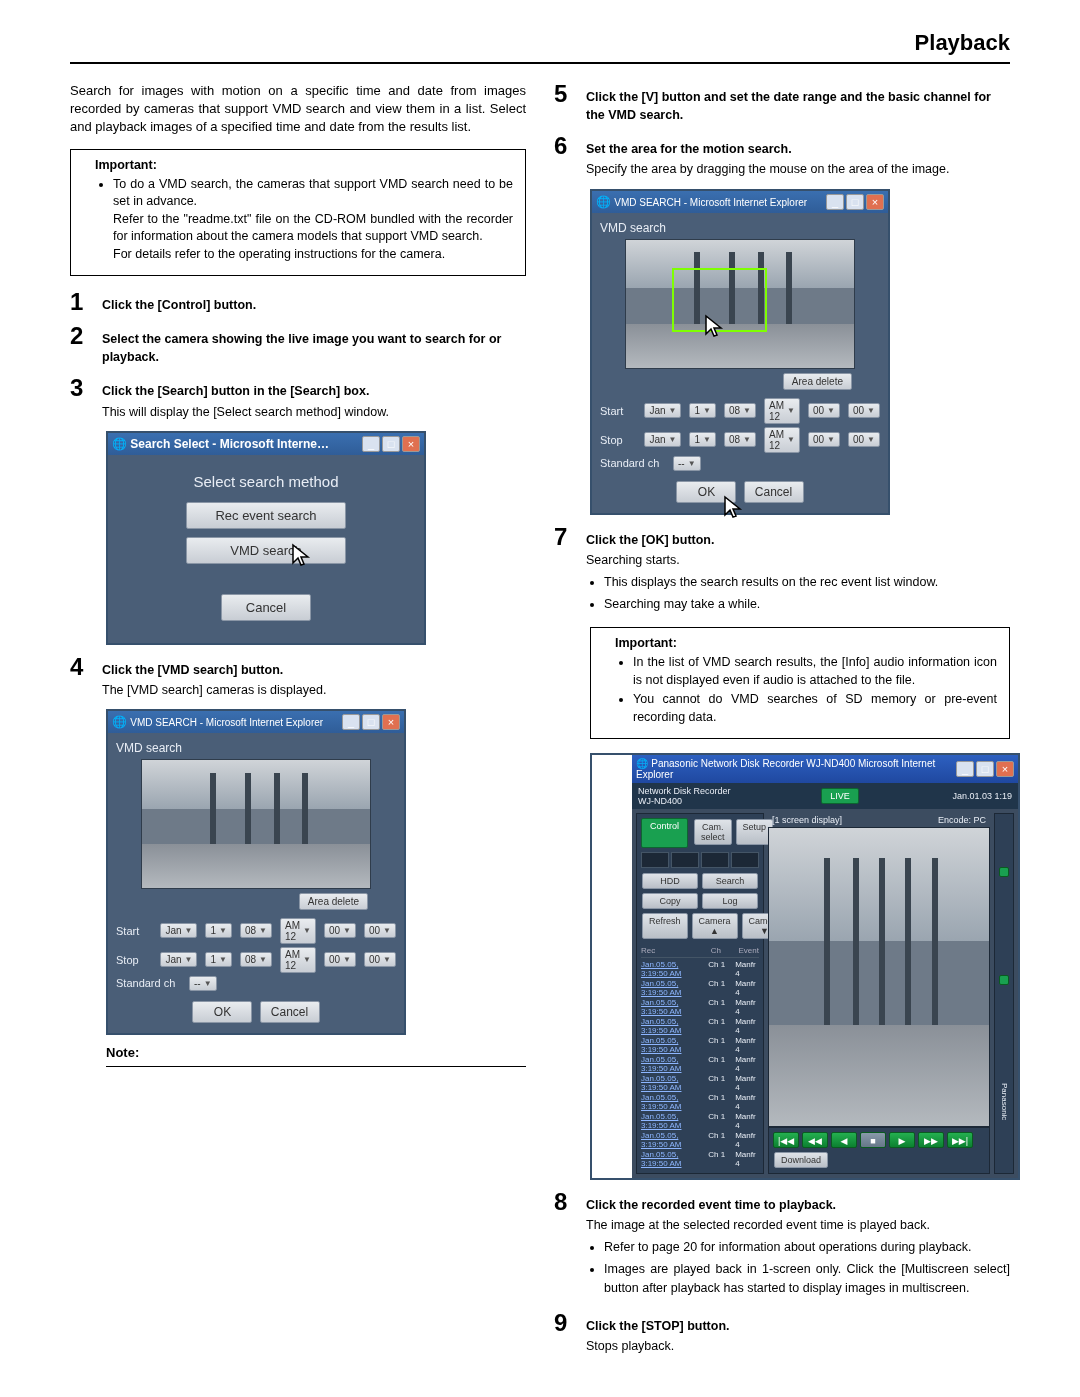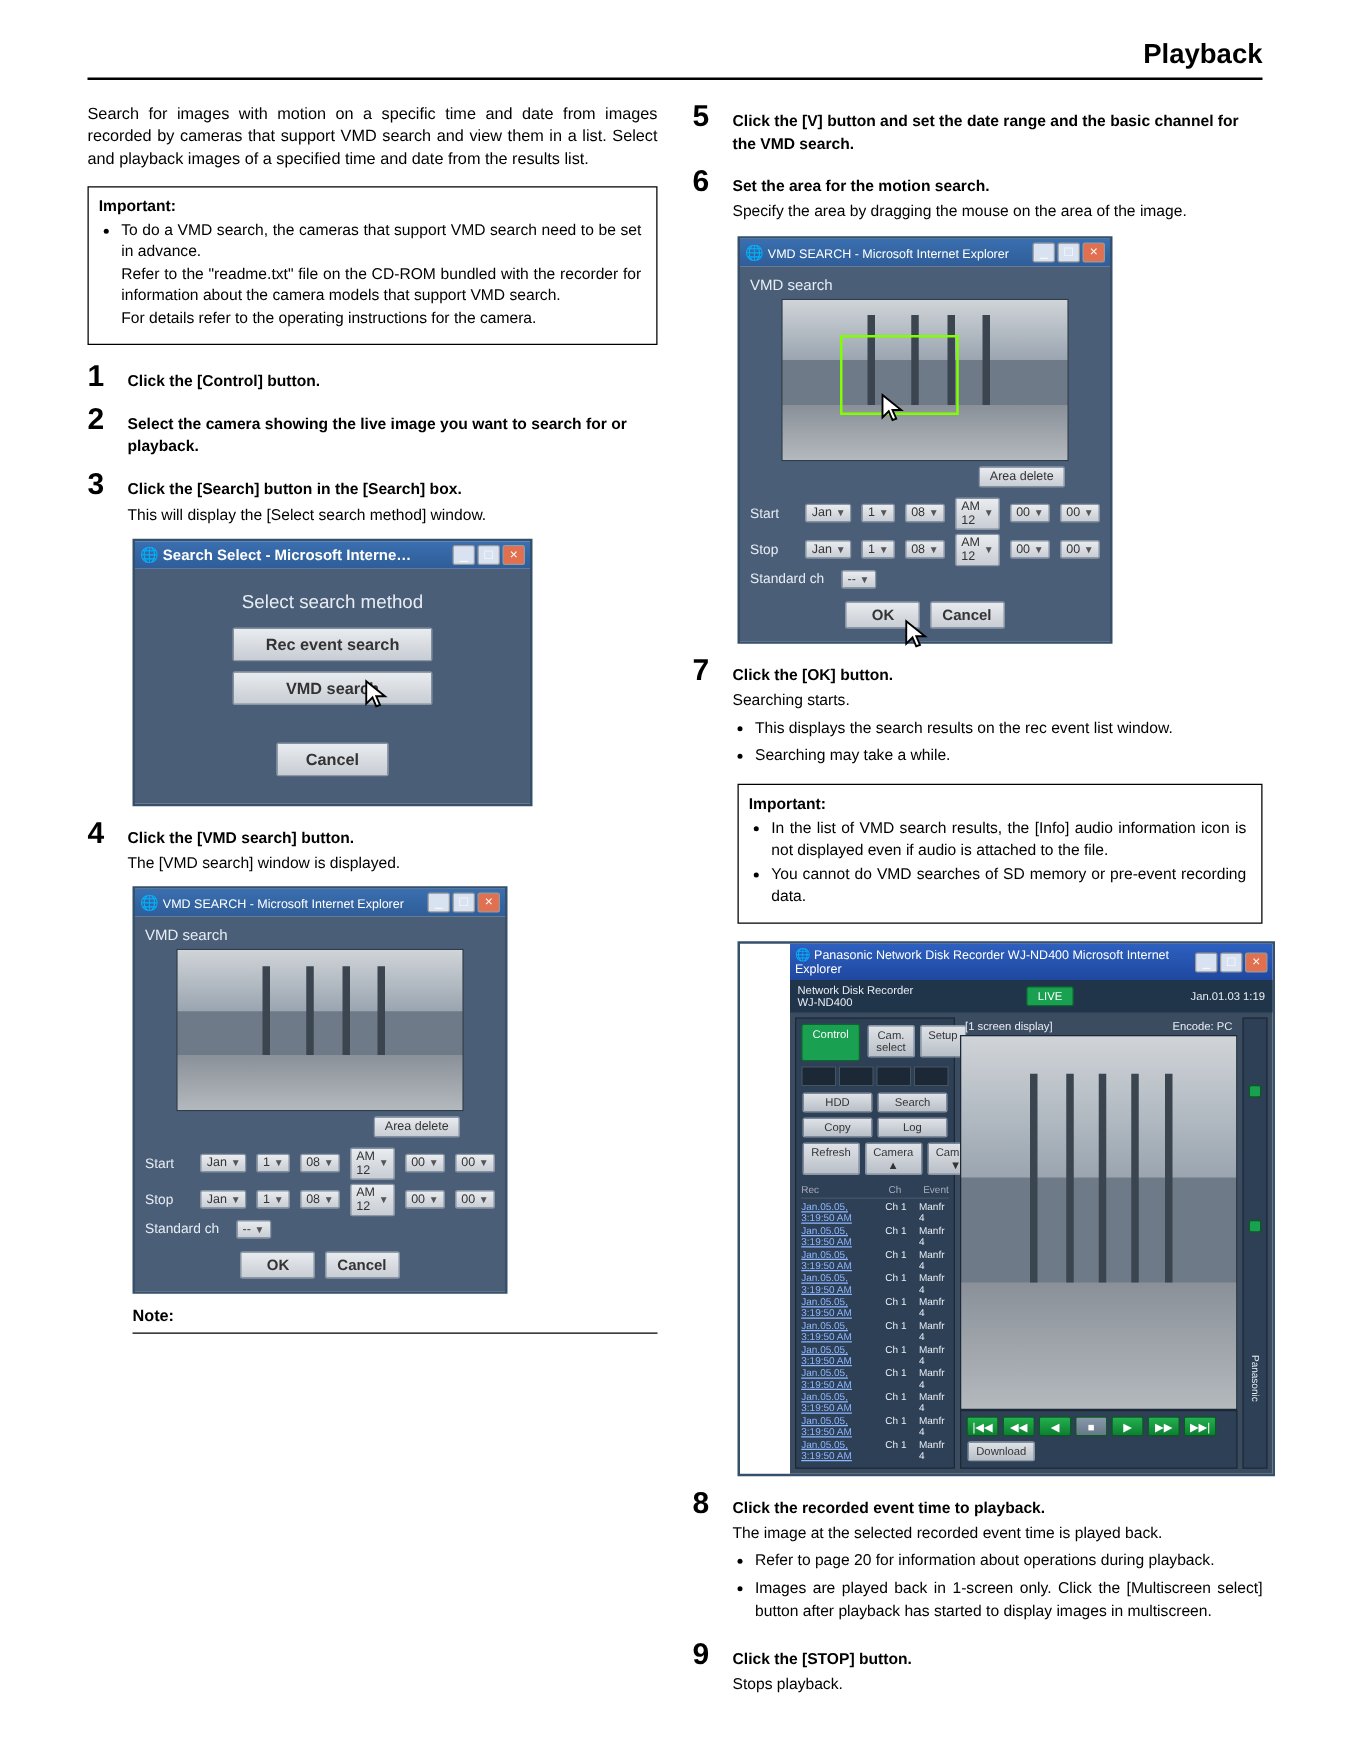--- a/index.html
+++ b/index.html
@@ -33,21 +33,21 @@
     font-weight: bold;
     font-size: 16px;
     padding: 8px 10px;
     line-height: 1.35;
     text-align: justify;
     margin-bottom: 14px;
   }
   .intro { text-align: justify; line-height: 1.4; margin-bottom: 12px; font-size: 13px; }
   .box {
     border: 1px solid #000;
-    padding: 8px 12px 10px 8px;
+    padding: 8px 12px 10px 24px;
     margin: 10px 0 14px 0;
     font-size: 12.5px;
   }
   .box-title { font-weight: bold; margin-bottom: 4px; }
   .box ul { list-style: disc; padding-left: 18px; }
   .box li { text-align: justify; line-height: 1.4; margin-bottom: 2px; }
   .step {
     display: flex;
     align-items: flex-start;
     gap: 10px;
@@ -91,21 +91,21 @@
   .winbtn.close { background:#e07050; color:#fff; }
   .ss-body { background:#4a5e77; }
 
   
   .ss1 { width: 320px; }
   .ss1 .ss-body { padding: 18px 0 14px 0; text-align:center; color:#e8edf5; }
   .ss1 .heading { font-size: 15px; margin-bottom: 12px; }
   .dlgbtn {
     display:block; margin: 8px auto; width: 160px; padding: 5px 0;
     background: linear-gradient(#e9ecef,#c8cdd4); border:1px solid #8a96a6;
-    border-radius:2px; color:#333; font-size:13px;font-weight:bold;
+    border-radius:2px; color:#333; font-size:13px;
   }
   .dlgbtn.small { width: 90px; }
 
   
   .ss2 { width: 300px; }
   .ss2 .ss-body { padding: 6px 8px 10px 8px; }
   .vmd-label { color:#e8edf5; font-size:12px; padding:2px 0 4px 0; }
   .camera-view {
     position:relative; background:#6e7a88; width: 230px; height: 130px;
     margin: 0 auto 4px auto; border:1px solid #2f3c4b; overflow:hidden;
@@ -217,21 +217,21 @@
         </span>
         <div style="height:14px;"></div>
         <span class="dlgbtn small">Cancel</span>
       </div>
     </div>
 
     <div class="step">
       <div class="step-num">4</div>
       <div class="step-body">
         <strong>Click the [VMD search] button.</strong>
-        <div class="sub">The [VMD search] window is displayed.</div>
+        <div class="sub">The [VMD search] cameras is displayed.</div>
       </div>
     </div>
 
     <div class="screenshot ss2" style="margin-left:36px;">
       <div class="titlebar">
         <span>🌐 <span style="font-size:10px;">VMD SEARCH - Microsoft Internet Explorer</span></span>
         <span class="wincontrols">
           <span class="winbtn">_</span>
           <span class="winbtn">□</span>
           <span class="winbtn close">×</span>

